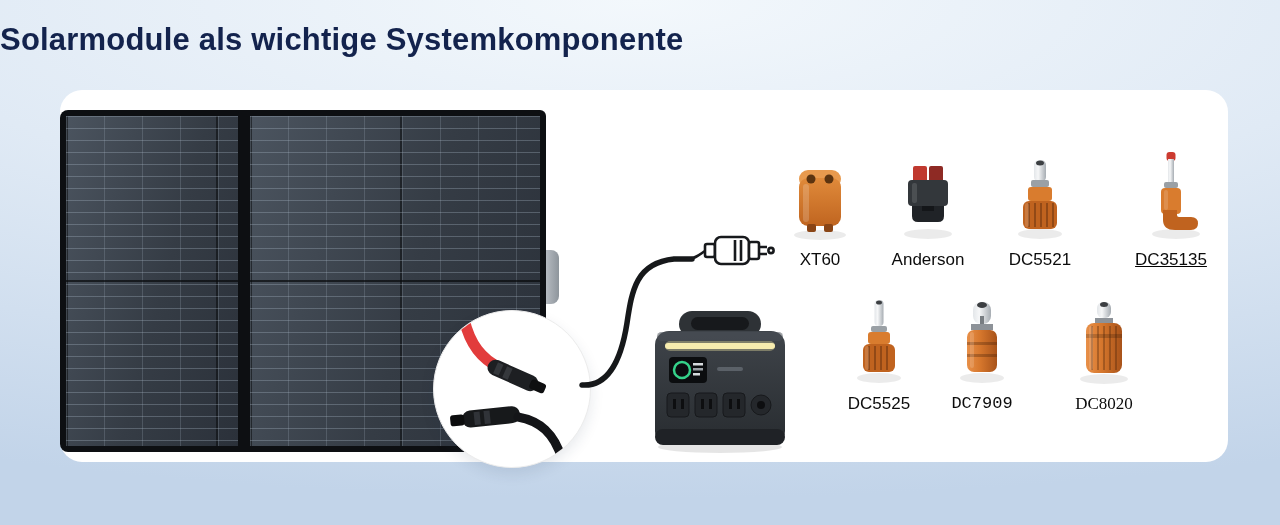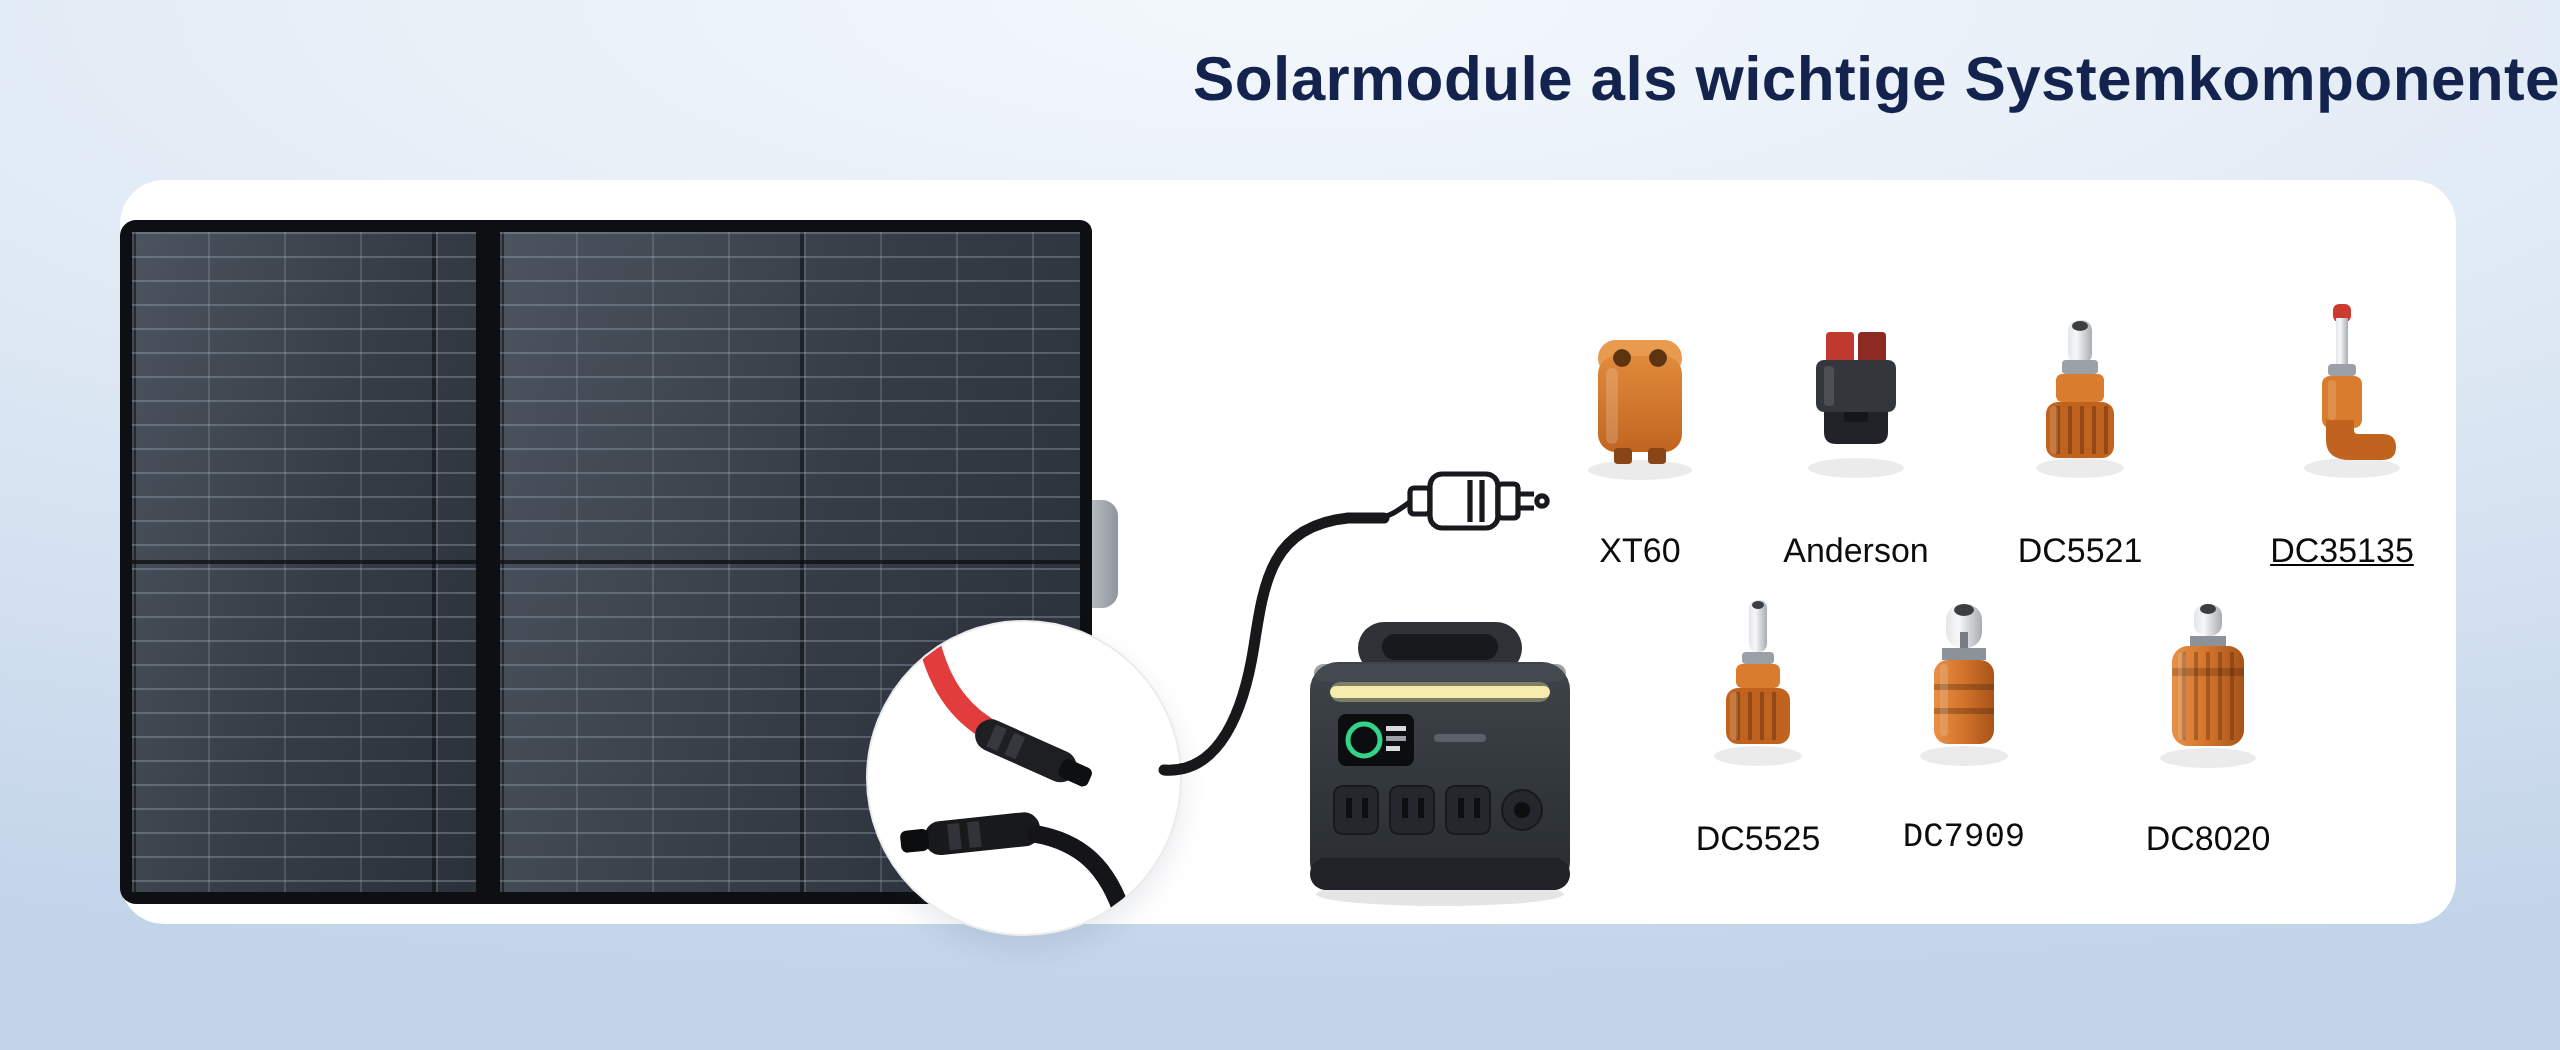--- a/index.html
+++ b/index.html
@@ -3,21 +3,21 @@
 <meta charset="utf-8">
 <style>
   html,body{margin:0;padding:0;background:#cfdeee;}
   .stage{
     position:relative;width:1280px;height:525px;overflow:hidden;
     font-family:"Liberation Sans",sans-serif;
     background:radial-gradient(130% 95% at 50% 0%, #f3f8fc 0%, #e0eaf5 45%, #c2d4e9 100%);
   }
   .page-title{
     position:absolute;top:22px;left:0;right:0;margin:0;
-    text-align:right;font-size:31px;font-weight:700;color:#13234d;letter-spacing:.2px;
+    text-align:left;font-size:31px;font-weight:700;color:#13234d;letter-spacing:.2px;
   }
   .card{
     position:absolute;left:60px;top:90px;width:1168px;height:372px;
     background:#ffffff;border-radius:22px;z-index:0;
   }
   
   .solar-panel{
     position:absolute;left:60px;top:110px;width:486px;height:342px;
     background:#0d0f12;border-radius:8px 6px 6px 8px;z-index:1;
   }
@@ -42,28 +42,28 @@
     background:#fff;border-radius:50%;border:1px solid #ececec;
     box-shadow:0 6px 14px rgba(30,50,80,.10);overflow:hidden;
   }
   
   .cable-svg{position:absolute;left:570px;top:235px;z-index:2;}
   .plug-svg{position:absolute;left:685px;top:228px;z-index:2;}
   .station-svg{position:absolute;left:645px;top:305px;z-index:2;}
   
   .connector{position:absolute;width:110px;margin:0;text-align:center;z-index:2;}
   .connector svg{width:100px;height:100px;display:block;margin:0 auto;}
-  .connector figcaption{margin-top:20px;font-size:17px;color:#0c0c0c;}
+  .connector figcaption{margin-top:4px;font-size:17px;color:#0c0c0c;}
   .c-xt60{left:765px;top:146px;}
   .c-anderson{left:873px;top:146px;}
   .c-dc5521{left:985px;top:146px;}
   .c-dc35135{left:1116px;top:146px;text-decoration:underline;}
   .c-dc5525{left:824px;top:290px;}
   .c-dc7909{left:927px;top:290px;font-family:Liberation Mono, monospace;}
-  .c-dc8020{left:1049px;top:290px;}
+  .c-dc8020{left:1049px;top:290px;font-family:Liberation Serif, serif;}
 </style>
 </head>
 <body>
 
 <div class="stage">
 
   <svg width="0" height="0" style="position:absolute">
     <defs>
       <linearGradient id="sil" x1="0" y1="0" x2="1" y2="0">
         <stop offset="0" stop-color="#e3e6e9"></stop>

